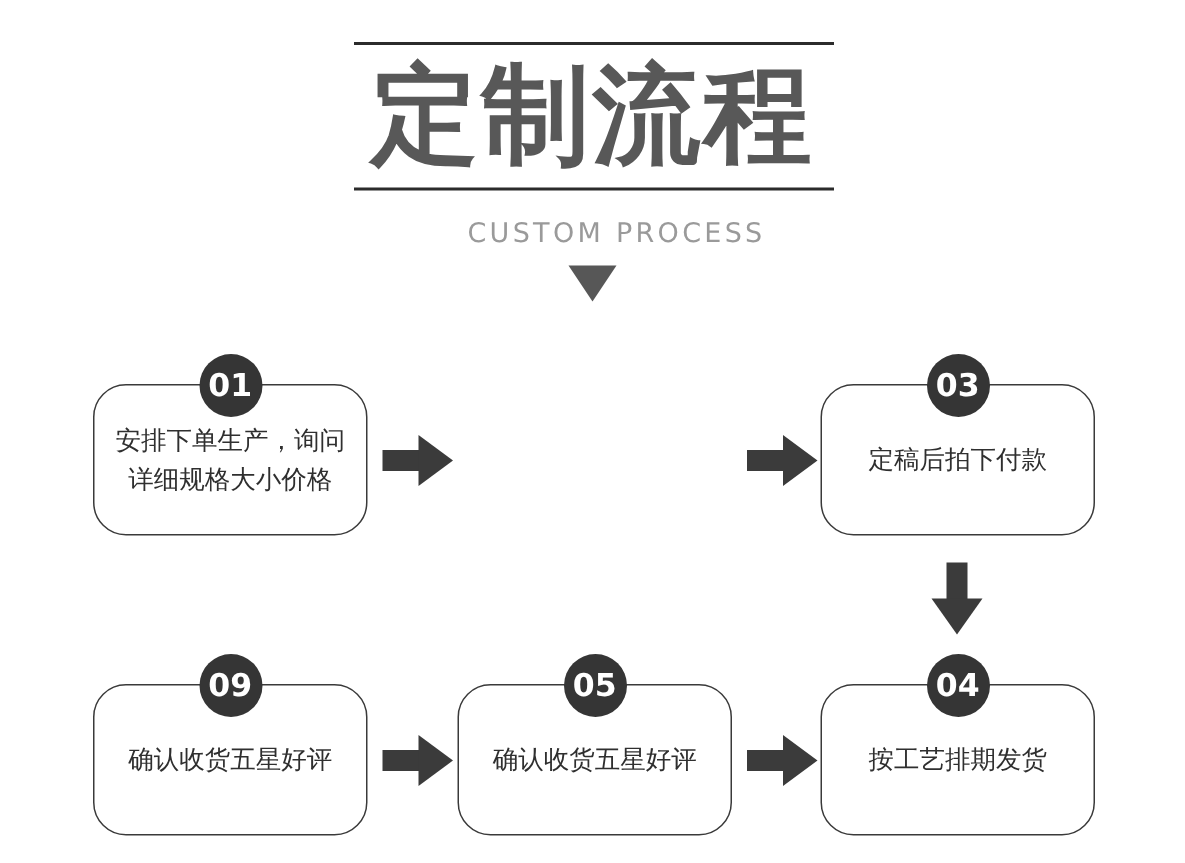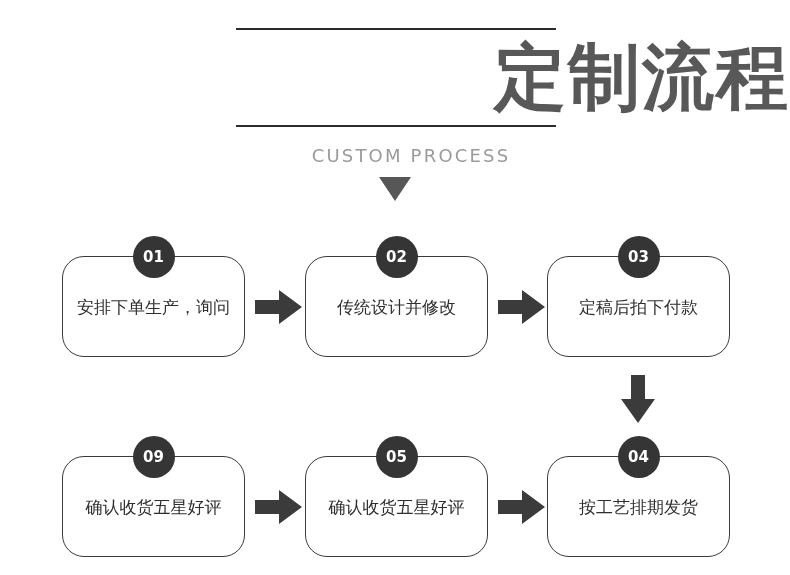--- a/index.html
+++ b/index.html
@@ -39,27 +39,27 @@
     background: #2b2b2b;
   }
   .rule-top { top: 28px; }
   .rule-bottom { top: 125px; }
 
   .main-title {
     position: absolute;
     left: 0;
     top: 33px;
     width: 790px;
-    text-align: right;
+    text-align: center;
     font-size: 72px;
     line-height: 88px;
     font-weight: bold;
     color: #585858;
     letter-spacing: 2px;
-    font-family: Liberation Sans, sans-serif;
+    font-family: Liberation Serif, serif;
     white-space: nowrap;
   }
 
   .sub-title {
     position: absolute;
     left: 0;
     top: 145px;
     width: 790px;
     text-align: center;
     font-size: 18px;
@@ -112,21 +112,21 @@
   .step-badge {
     position: absolute;
     top: -21px;
     left: 50%;
     margin-left: -21px;
     width: 42px;
     height: 42px;
     border-radius: 50%;
     background: #353535;
     color: #ffffff;
-    font-size: 15px;
+    font-size: 21px;
     font-weight: bold;
     display: flex;
     align-items: center;
     justify-content: center;
     letter-spacing: 0px;
     font-family: "DejaVu Sans", "Liberation Sans", sans-serif;
   }
 
   
   .arrow-right {
@@ -188,33 +188,30 @@
     <div class="rule rule-bottom"></div>
     <div class="sub-title">CUSTOM PROCESS</div>
     <div class="tri-down"></div>
   </div>
 
   <div class="step-box" style="left:62px; top:256px;">
     <div class="step-badge">01</div>
     <div class="step-label">
       <span>
         <span>安排下单生产，询问</span><br>
+        <span>详细规格大小价格</span>
       </span>
     </div>
   </div>
 
   <div class="arrow-right" style="left:255px; top:290px;">
     <div class="tail"></div>
     <div class="head"></div>
   </div>
 
-  <div class="step-box" style="left:305px; top:256px;">
-    <div class="step-badge">02</div>
-    <div class="step-label">传统设计并修改</div>
-  </div>
 
   <div class="arrow-right" style="left:498px; top:290px;">
     <div class="tail"></div>
     <div class="head"></div>
   </div>
 
   <div class="step-box" style="left:547px; top:256px;">
     <div class="step-badge">03</div>
     <div class="step-label">定稿后拍下付款</div>
   </div>

